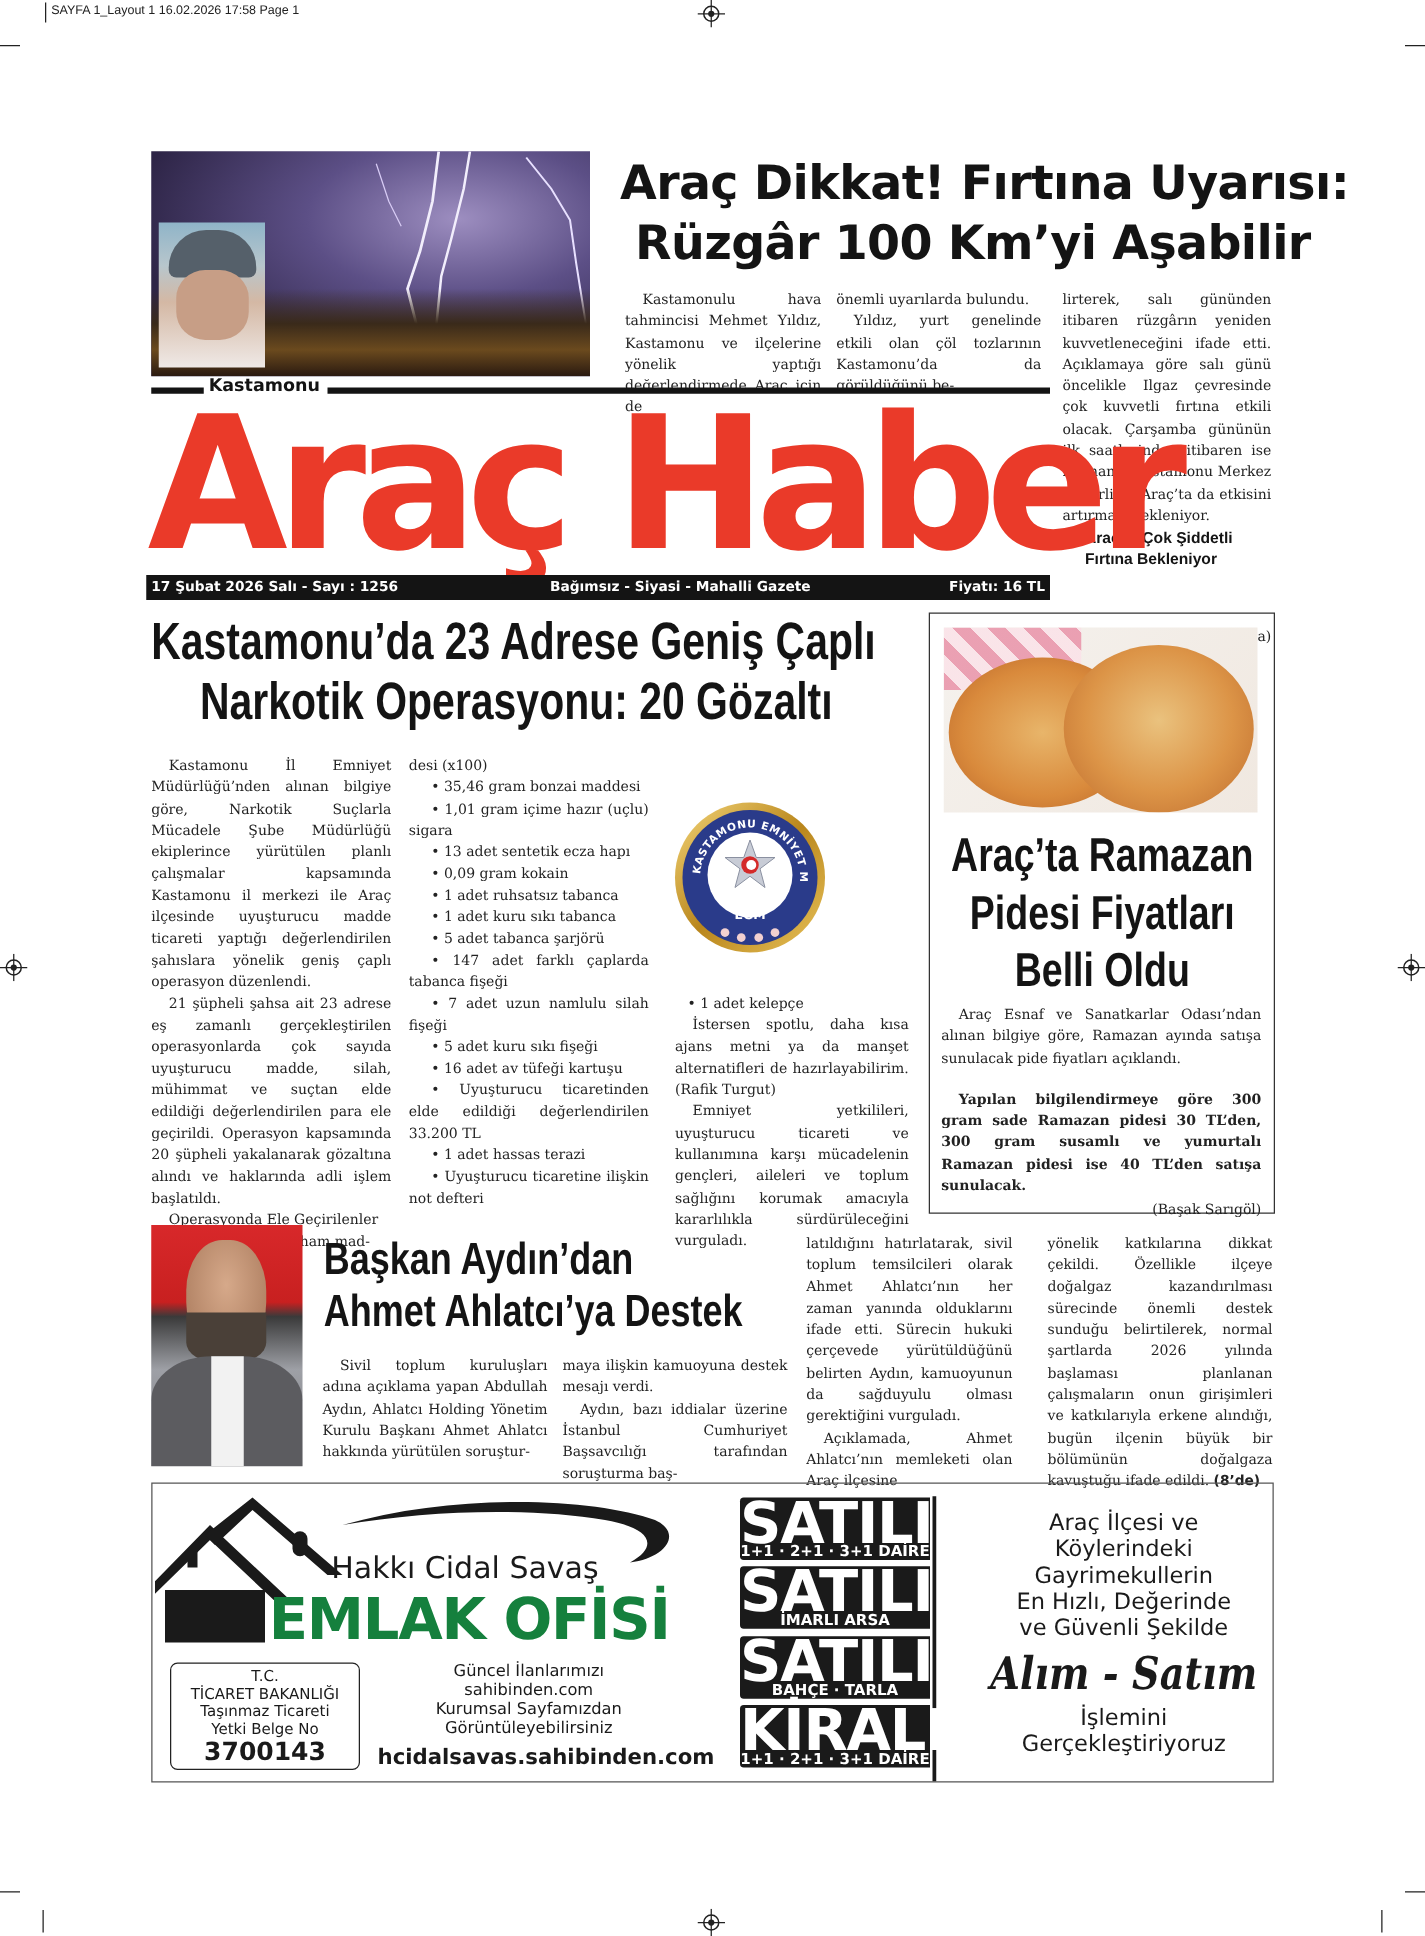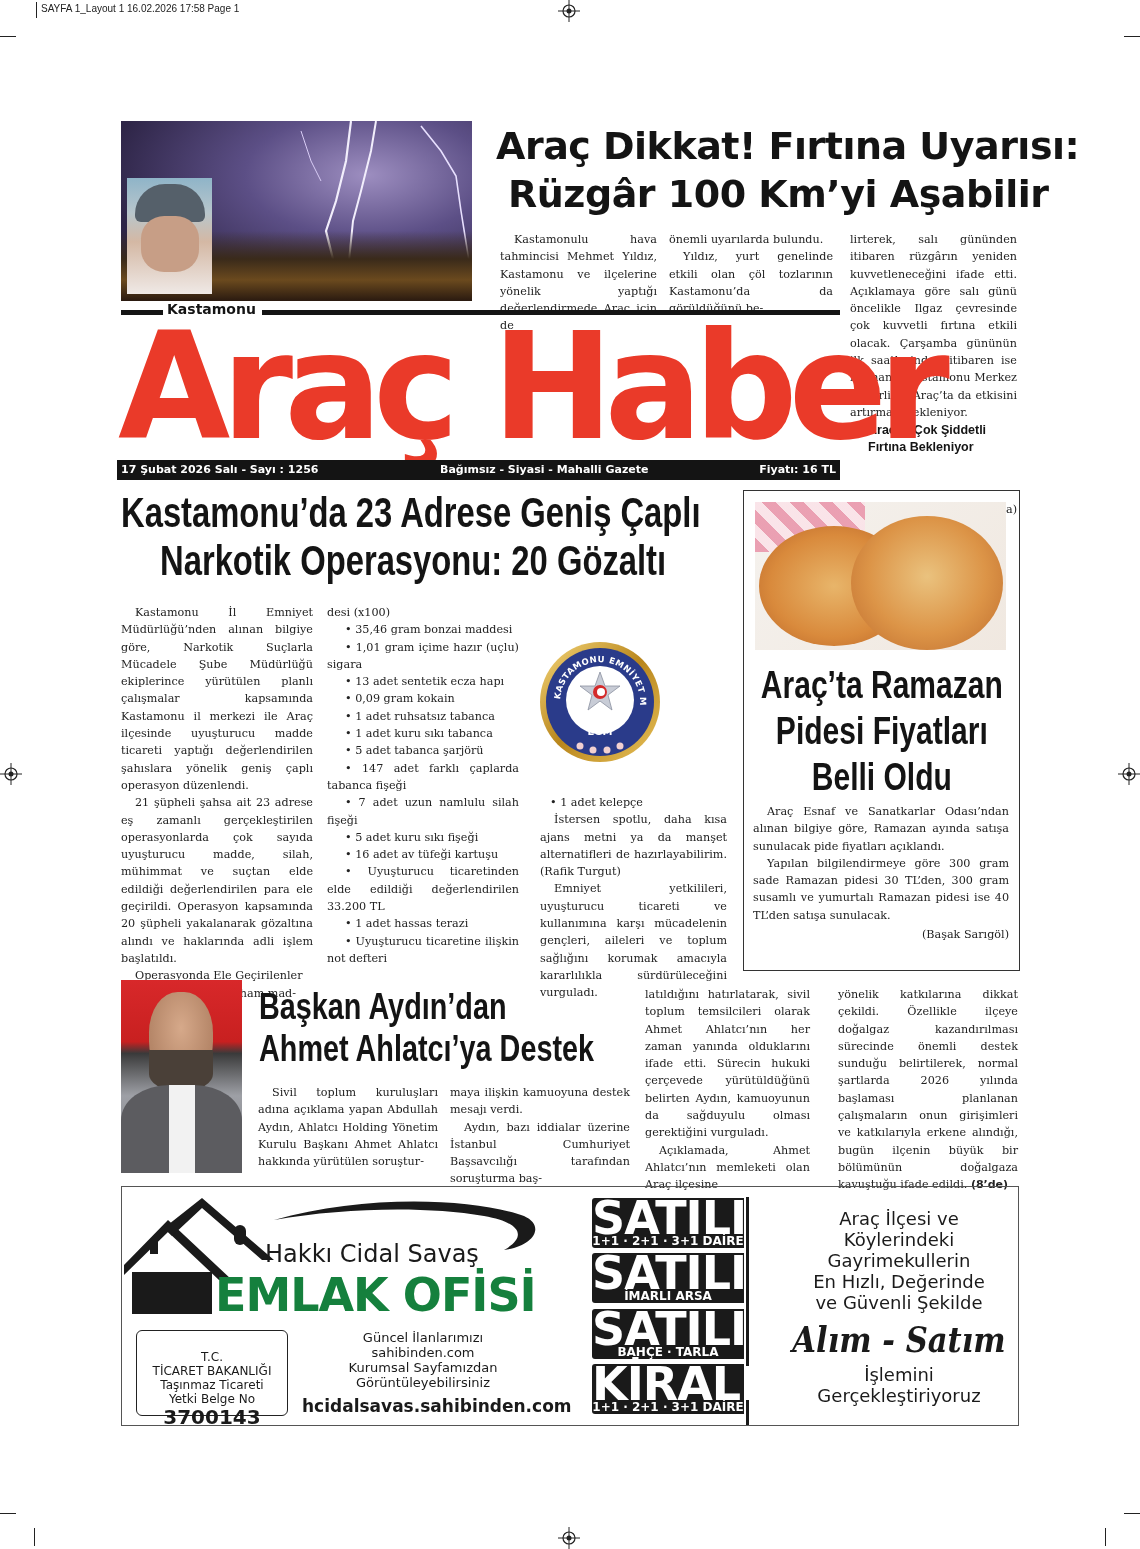--- a/index.html
+++ b/index.html
@@ -178,21 +178,21 @@
   <div class="abs" style="left:4px;top:24px;width:150px;height:120px;border-radius:50%;background:radial-gradient(ellipse at 50% 50%,#e8b56a 0%,#d98a3c 60%,#b86428 100%);"></div>
   <div class="abs" style="left:96px;top:14px;width:152px;height:134px;border-radius:50%;background:radial-gradient(ellipse at 50% 45%,#eac27e 0%,#dc9447 55%,#bd6a2c 100%);"></div>
 </div>
 <div class="abs hl-cond" style="left:757px;top:662px;width:316px;font-size:38px;line-height:46px;text-align:center;transform:scaleX(0.79);">
   <div>Araç’ta Ramazan</div>
   <div>Pidesi Fiyatları</div>
   <div>Belli Oldu</div>
 </div>
 <div class="abs body-text" style="left:753px;top:803px;width:256px;">
   <p>Araç Esnaf ve Sanatkarlar Odası’ndan alınan bilgiye göre, Ramazan ayında satışa sunulacak pide fiyatları açıklandı.</p>
-  <p style="">Yapılan bilgilendirmeye göre 300 gram sade Ramazan pidesi 30 TL’den, 300 gram susamlı ve yumurtalı Ramazan pidesi ise 40 TL’den satışa sunulacak.</p>
+  <p style="margin-top:16px;font-weight:bold;">Yapılan bilgilendirmeye göre 300 gram sade Ramazan pidesi 30 TL’den, 300 gram susamlı ve yumurtalı Ramazan pidesi ise 40 TL’den satışa sunulacak.</p>
   <p style="text-align:right;margin-top:2px;">(Başak Sarıgöl)</p>
 </div>
 
 <div class="abs photo" style="left:121px;top:980px;width:121px;height:193px;background:linear-gradient(180deg,#d8282a 0%,#c82020 32%,#3a3a3a 38%,#9ea0a6 60%,#7e7e82 100%);">
   <div class="abs" style="left:28px;top:12px;width:64px;height:90px;border-radius:45%;background:radial-gradient(ellipse at 50% 40%,#d6a98a 0%,#b58668 70%);"></div>
   <div class="abs" style="left:28px;top:70px;width:64px;height:40px;border-radius:0 0 40% 40%;background:#4a4038;"></div>
   <div class="abs" style="left:0;top:105px;width:121px;height:88px;background:#5c5c60;border-radius:40% 40% 0 0;"></div>
   <div class="abs" style="left:48px;top:105px;width:26px;height:88px;background:#f2f2f2;"></div>
 </div>
 <div class="abs hl-cond" style="left:259px;top:986px;font-size:36px;line-height:42px;white-space:nowrap;transform:scaleX(0.80);">
@@ -219,21 +219,21 @@
   <path d="M150,30 C240,4 350,8 400,26 C422,36 410,56 380,60 C405,46 395,32 360,26 C300,16 220,18 150,30 Z" fill="#1a1a1a"></path>
   <polygon points="44,30 108,90 95,90 44,42 0,85 0,75" fill="#1a1a1a"></polygon>
   <polygon points="78,8 150,70 138,70 78,18 48,46 40,38" fill="#1a1a1a"></polygon>
   <rect x="8" y="82" width="80" height="42" fill="#1a1a1a"></rect>
   <rect x="110" y="35" width="12" height="20" rx="6" fill="#1a1a1a"></rect>
   <rect x="26" y="50" width="8" height="14" fill="#1a1a1a"></rect>
 </svg>
 <div class="abs ad-sans" style="left:265px;top:1240px;font-size:24px;text-align:left;">Hakkı Cidal Savaş</div>
 <div class="abs" style="left:215px;top:1268px;font-family:'DejaVu Sans',sans-serif;font-weight:bold;font-size:46px;letter-spacing:-1px;color:#15803d;">EMLAK OFİSİ</div>
 
-<div class="abs ad-sans" style="left:136px;top:1330px;width:152px;height:86px;border:1.5px solid #222;border-radius:6px;font-size:12px;line-height:14px;padding-top:19px;">
+<div class="abs ad-sans" style="left:136px;top:1330px;width:152px;height:86px;border:1.5px solid #222;border-radius:6px;font-size:12px;line-height:14px;padding-top:3px;">
   <div>T.C.</div>
   <div>TİCARET BAKANLIĞI</div>
   <div>Taşınmaz Ticareti</div>
   <div>Yetki Belge No</div>
   <div style="font-size:20px;font-weight:bold;line-height:22px;">3700143</div>
 </div>
 <div class="abs ad-sans" style="left:308px;top:1330px;width:230px;font-size:13px;line-height:15px;">
   <div>Güncel İlanlarımızı</div>
   <div>sahibinden.com</div>
   <div>Kurumsal Sayfamızdan</div>

